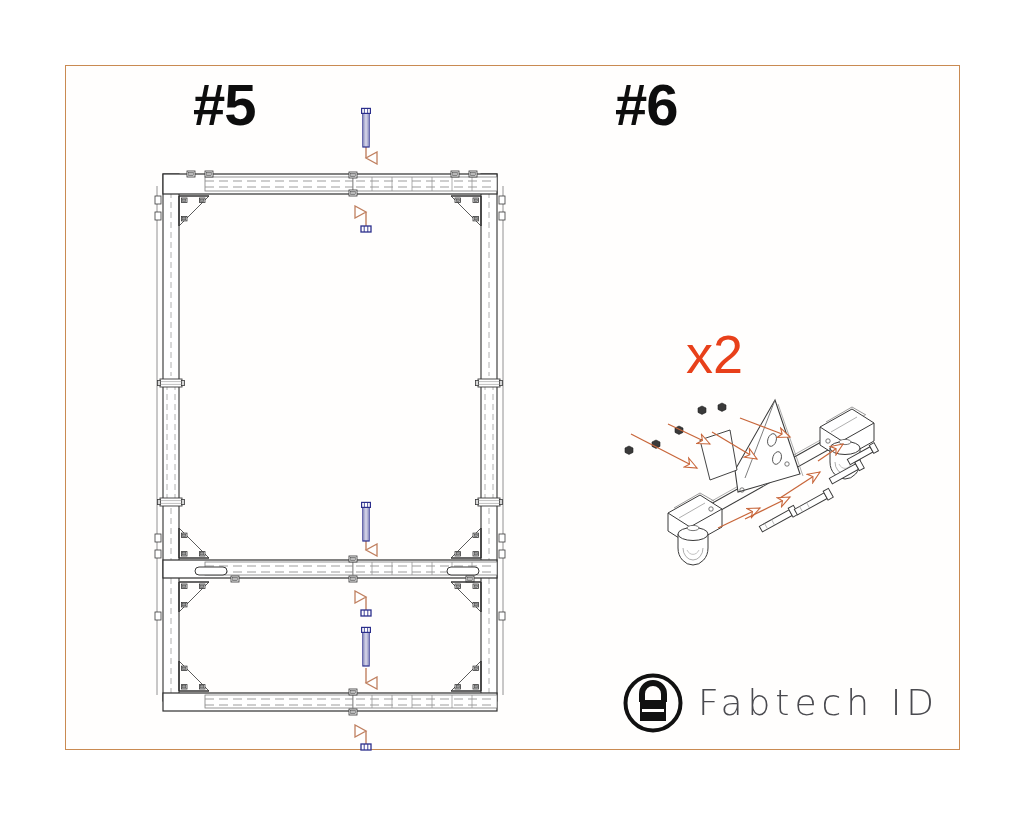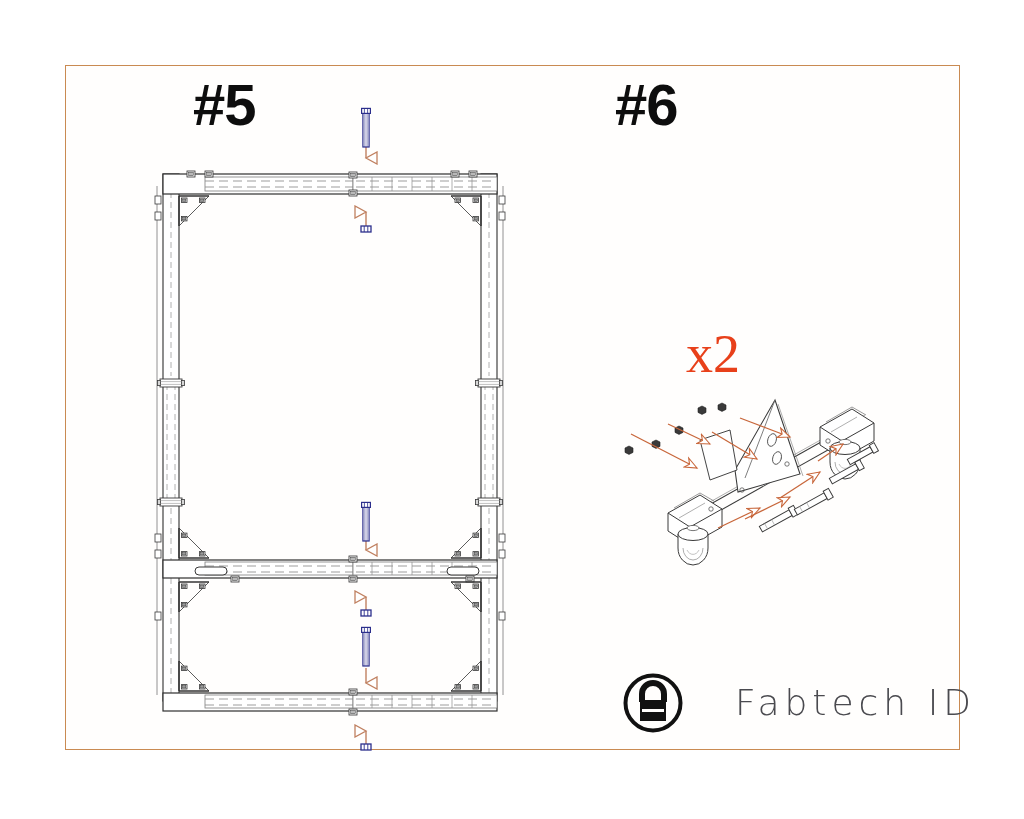--- a/index.html
+++ b/index.html
@@ -41,21 +41,21 @@
     line-height: 1;
     user-select: none;
   }
   #step5-label { left: 193px; top: 76px; }
   #step6-label { left: 615px; top: 76px; }
 
   .qty-label {
     position: absolute;
     left: 686px;
     top: 327px;
-    font-family: Liberation Serif, serif;
+    font-family: Liberation Sans, sans-serif;
     font-size: 54px;
     font-weight: 400;
     color: #E8401A;
     line-height: 1;
     user-select: none;
   }
 
   
   .brand {
     position: absolute;
@@ -71,21 +71,20 @@
     flex: 0 0 auto;
   }
   .brand-name {
     font-family: "DejaVu Sans", sans-serif;
     font-size: 36px;
     font-weight: 300;
     letter-spacing: 5px;
     color: #4a4a4f;
     white-space: nowrap;
     line-height: 1;
-    margin-left: 37px;
   }
 
   
   .draw {
     position: absolute;
     left: 0; top: 0;
     width: 1024px;
     height: 819px;
     pointer-events: none;
   }

